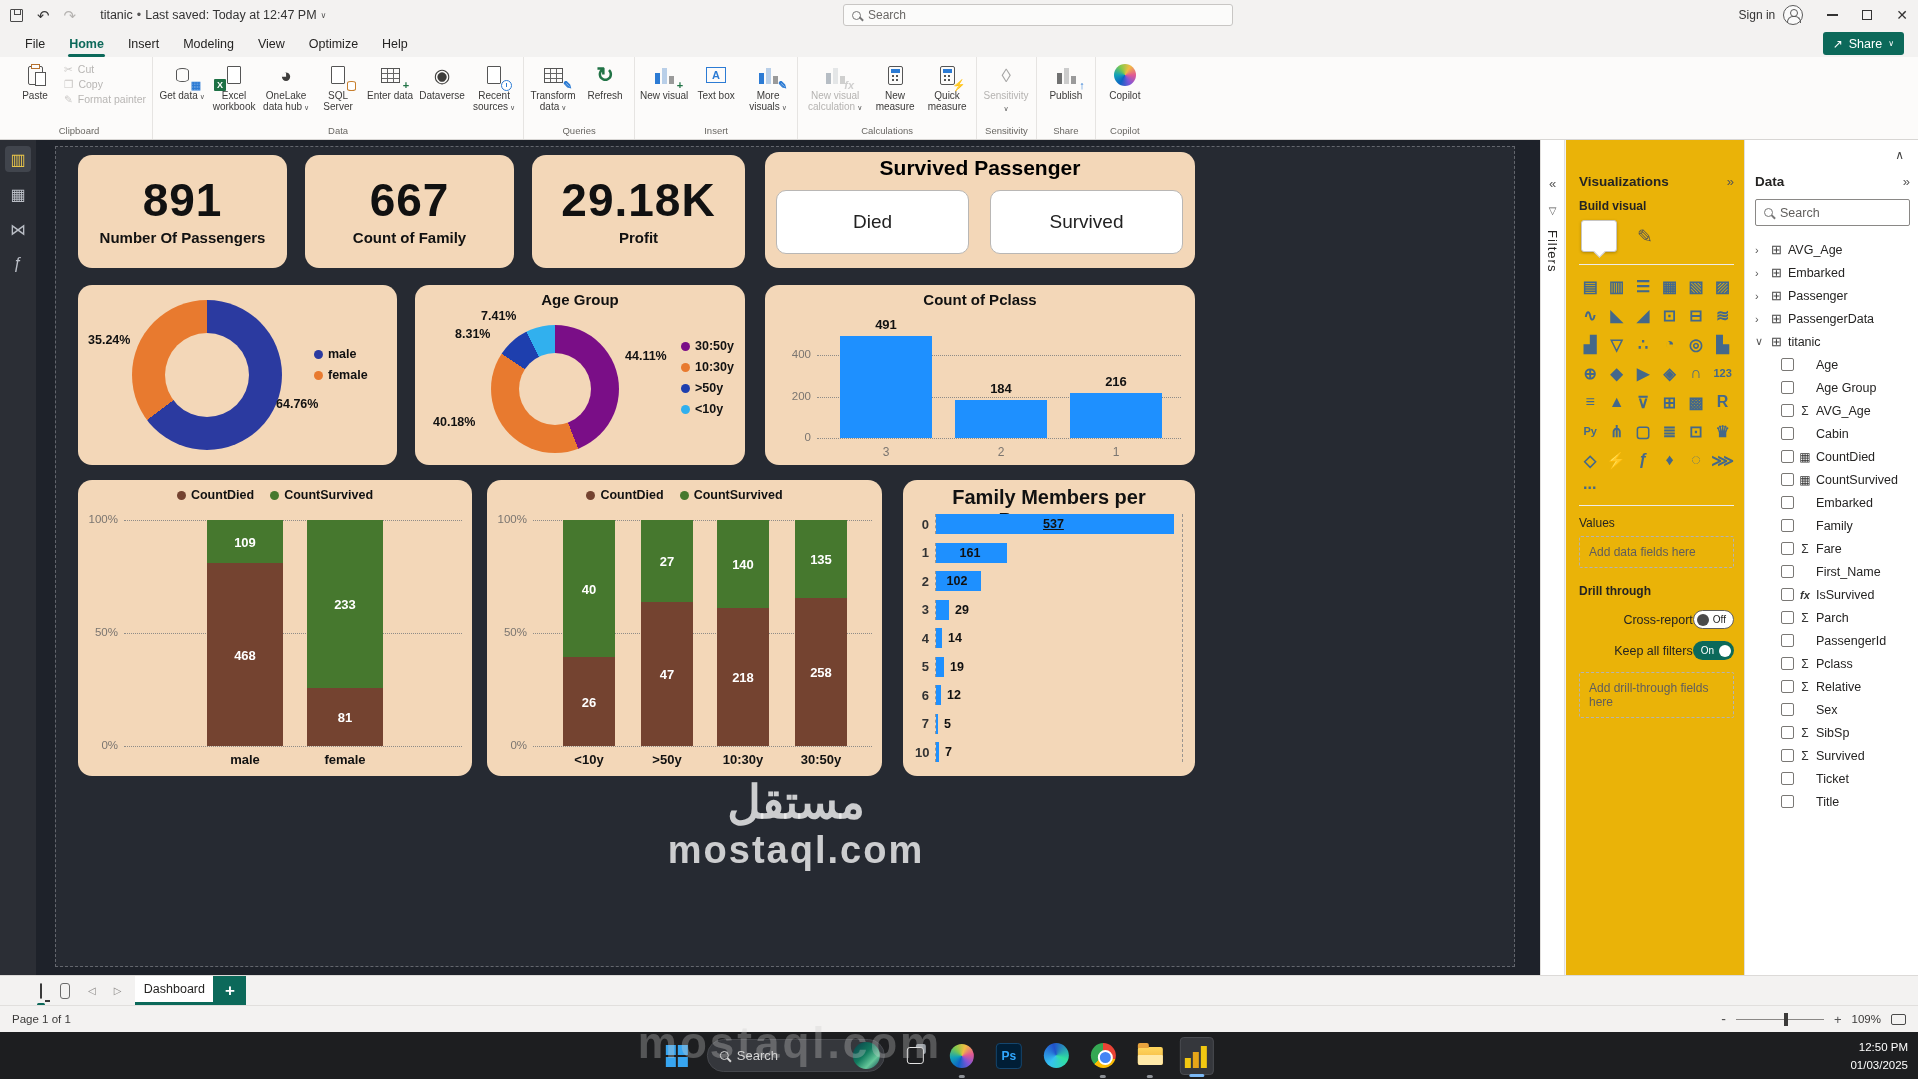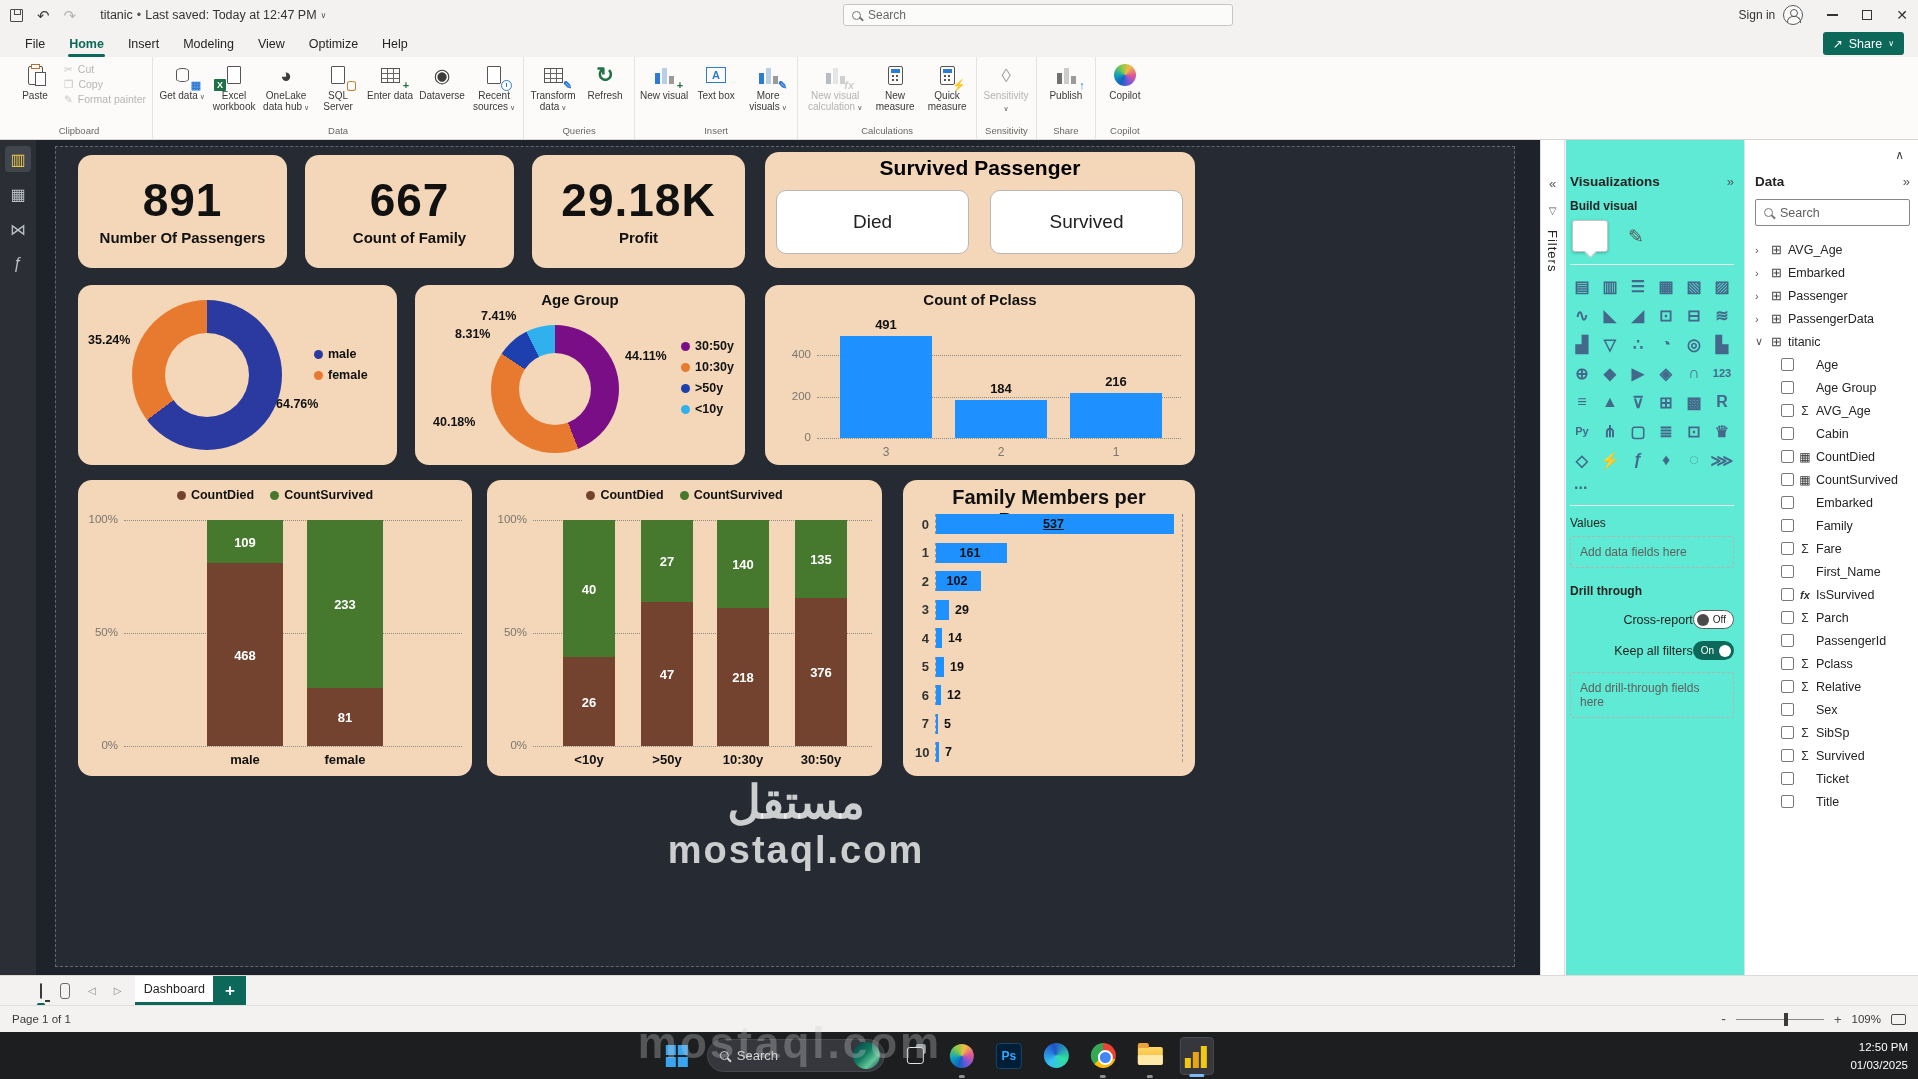--- a/index.html
+++ b/index.html
@@ -116,21 +116,21 @@
 
   #wm1{position:absolute;left:530px;top:628px;width:420px;text-align:center;color:rgba(242,242,242,.82);pointer-events:none;}
   #wm1 .ar{font-size:46px;font-weight:bold;}
   #wm1 .lat{font-size:38px;font-weight:bold;letter-spacing:2px;}
   #wm2{position:absolute;left:470px;top:1018px;width:640px;text-align:center;font-size:44px;font-weight:bold;letter-spacing:3px;color:rgba(205,205,205,.32);z-index:60;pointer-events:none;}
 
   
   #filters-strip{position:absolute;left:1540px;top:140px;width:25px;height:835px;background:#fff;border-left:1px solid #e1dfdd;border-right:1px solid #e1dfdd;display:flex;flex-direction:column;align-items:center;padding-top:36px;gap:14px;}
   .vtext{writing-mode:vertical-rl;font-size:13px;color:#252423;letter-spacing:1px;}
   .chev{font-size:13px;color:#555;}
-  #viz-panel{position:absolute;left:1566px;top:140px;width:179px;height:835px;background:#5eead4;border-right:1px solid #e1dfdd;padding:34px 10px 0 4px;}
+  #viz-panel{position:absolute;left:1566px;top:140px;width:179px;height:835px;background:#eab308;border-right:1px solid #e1dfdd;padding:34px 10px 0 13px;}
   .panel-head{display:flex;justify-content:space-between;align-items:center;}
   .panel-title{font-size:13.5px;font-weight:bold;color:#252423;}
   .sec-label{font-size:12px;font-weight:bold;color:#252423;margin-top:10px;}
   .bv-tabs{display:flex;align-items:center;gap:20px;margin:7px 0 2px 2px;}
   .bv-sel{width:36px;height:32px;background:#fff;border:1px solid #c8c6c4;border-radius:3px;box-shadow:0 1px 3px rgba(0,0,0,.25);padding:5px 6px;position:relative;}
   .bv-sel .stripes{width:100%;height:100%;background:repeating-linear-gradient(to bottom,#12705f 0 3px,transparent 3px 7px);}
   .bv-sel::after{content:"";position:absolute;left:13px;bottom:-5px;width:8px;height:8px;background:#fff;border-right:1px solid #c8c6c4;border-bottom:1px solid #c8c6c4;transform:rotate(45deg);}
   .bv-fmt{font-size:19px;color:#555;}
   #viz-grid{display:grid;grid-template-columns:repeat(6,1fr);gap:7px 4px;margin-top:12px;border-top:1px solid #edebe9;padding-top:10px;}
   .vicon{height:22px;display:flex;align-items:center;justify-content:center;font-size:16px;color:#44688a;font-weight:bold;}
@@ -611,21 +611,21 @@
           <div class="seg" style="height: 138px; background: rgb(116, 67, 48);">
             <span class="slab">218</span>
           </div>
         </div>
         <div class="xlabel strong" style="left: 216px; width: 80px; top: 272px;">10:30y</div>
         <div class="stackbar" style="left: 308px; top: 40px; width: 52px; height: 226px;">
           <div class="seg" style="height: 78px; background: rgb(70, 120, 46);">
             <span class="slab">135</span>
           </div>
           <div class="seg" style="height: 148px; background: rgb(116, 67, 48);">
-            <span class="slab">376</span>
+            <span class="slab">258</span>
           </div>
         </div>
         <div class="xlabel strong" style="left: 294px; width: 80px; top: 272px;">30:50y</div>
       </div>
 
     <div class="card" id="family-card" style="left:847px;top:333px;width:292px;height:296px;">
       <div class="ctitle" style="font-size:20px;">Family Members per Passenger</div>
       <div class="hrows">
           <div class="hrow">
             <span class="hcat">0</span>

